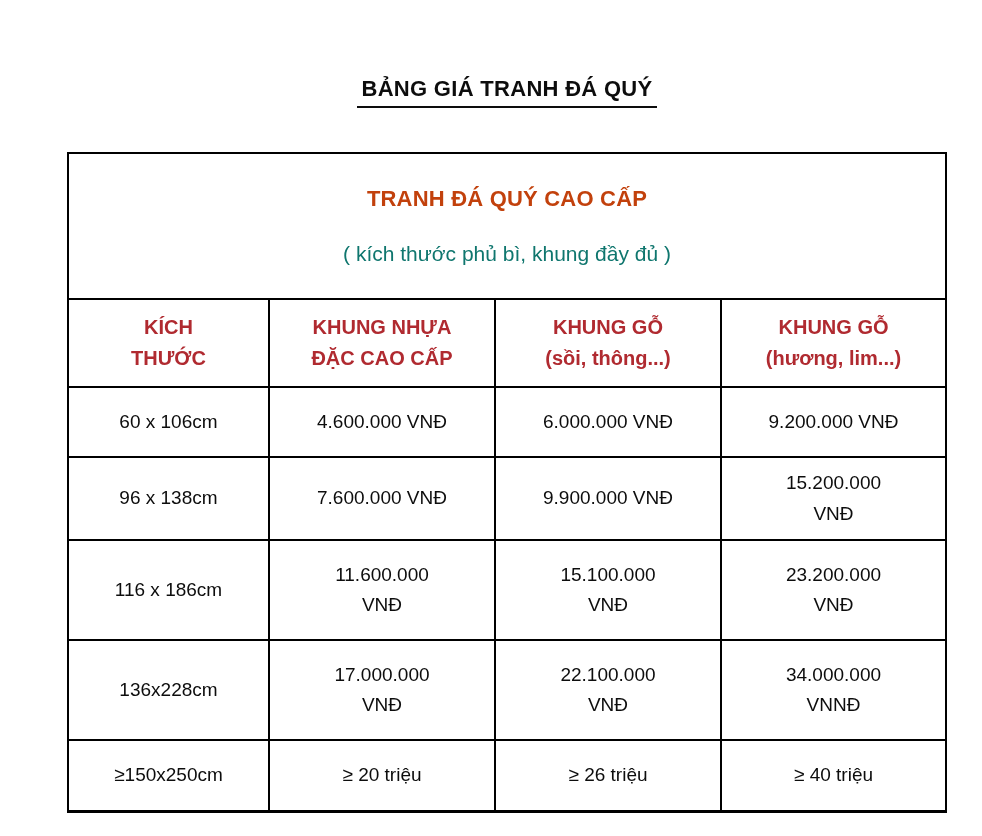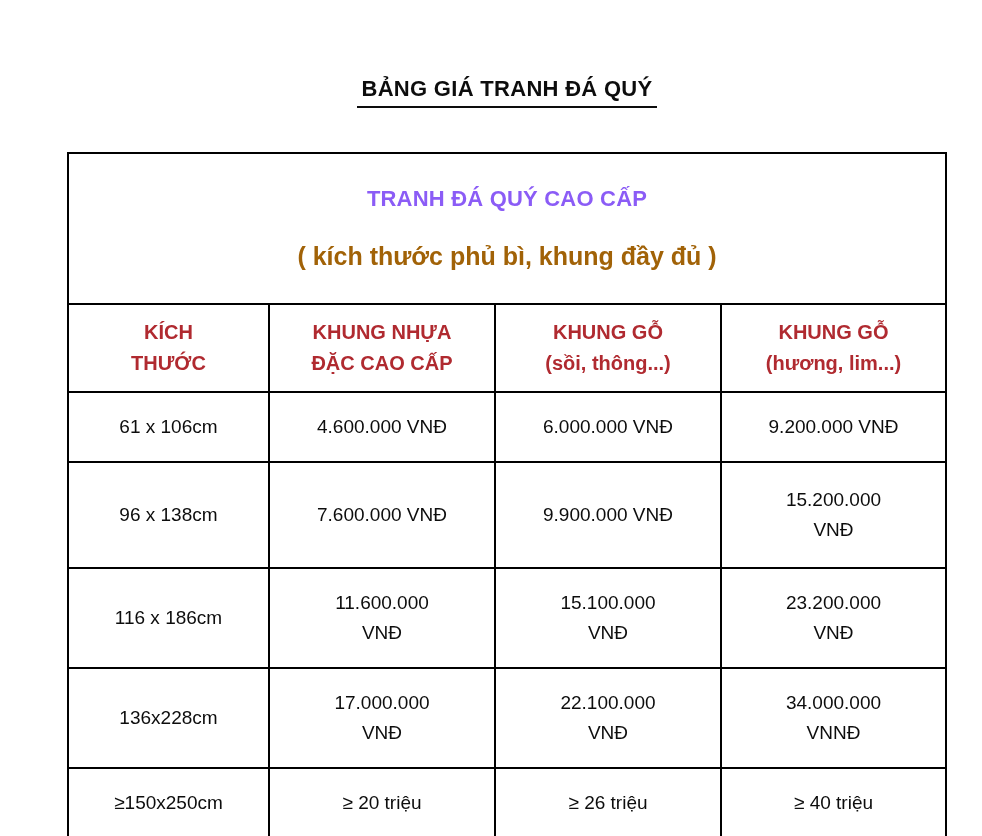--- a/index.html
+++ b/index.html
@@ -34,45 +34,45 @@
     text-align: center;
     vertical-align: middle;
     white-space: pre-line;
     background: #ffffff;
   }
   .price-table tr:last-child td { border-bottom-width: 3px; }
   .banner-cell { height: 85px; padding: 6px 10px; }
   .banner-title {
     font-size: 22px;
     font-weight: bold;
-    color: #8b5cf6;
+    color: #c2410c;
     letter-spacing: 0.2px;
     margin-bottom: 4px;
   }
   .banner-subtitle {
-    font-size: 25px;
-    font-weight: bold;
-    color: #a16207;
+    font-size: 21px;
+    font-weight: normal;
+    color: #0f766e;
   }
   .col-header {
     height: 88px;
     font-size: 20px;
     font-weight: bold;
     color: #b02a30;
     line-height: 1.55;
   }
   .data-row td {
     font-size: 19px;
     font-weight: 400;
     color: #0d0d0d;
     line-height: 1.6;
     padding: 4px 8px;
   }
   tr.h70 { height: 70px; }
-  tr.h99 { height: 106px; }
+  tr.h99 { height: 83px; }
   tr.h100 { height: 100px; }
   tr.h71 { height: 71px; }
 </style>
 </head>
 <body>
 
 <div class="title-wrap">
   <span class="page-title">BẢNG GIÁ TRANH ĐÁ QUÝ</span>
 </div>
 
@@ -94,21 +94,21 @@
       <th class="col-header">KÍCH
 THƯỚC</th>
       <th class="col-header">KHUNG NHỰA
 ĐẶC CAO CẤP</th>
       <th class="col-header">KHUNG GỖ
 (sồi, thông...)</th>
       <th class="col-header">KHUNG GỖ
 (hương, lim...)</th>
     </tr>
     <tr class="data-row h70">
-      <td>61 x 106cm</td>
+      <td>60 x 106cm</td>
       <td>4.600.000 VNĐ</td>
       <td>6.000.000 VNĐ</td>
       <td>9.200.000 VNĐ</td>
     </tr>
     <tr class="data-row h99">
       <td>96 x 138cm</td>
       <td>7.600.000 VNĐ</td>
       <td>9.900.000 VNĐ</td>
       <td>15.200.000
 VNĐ</td>

